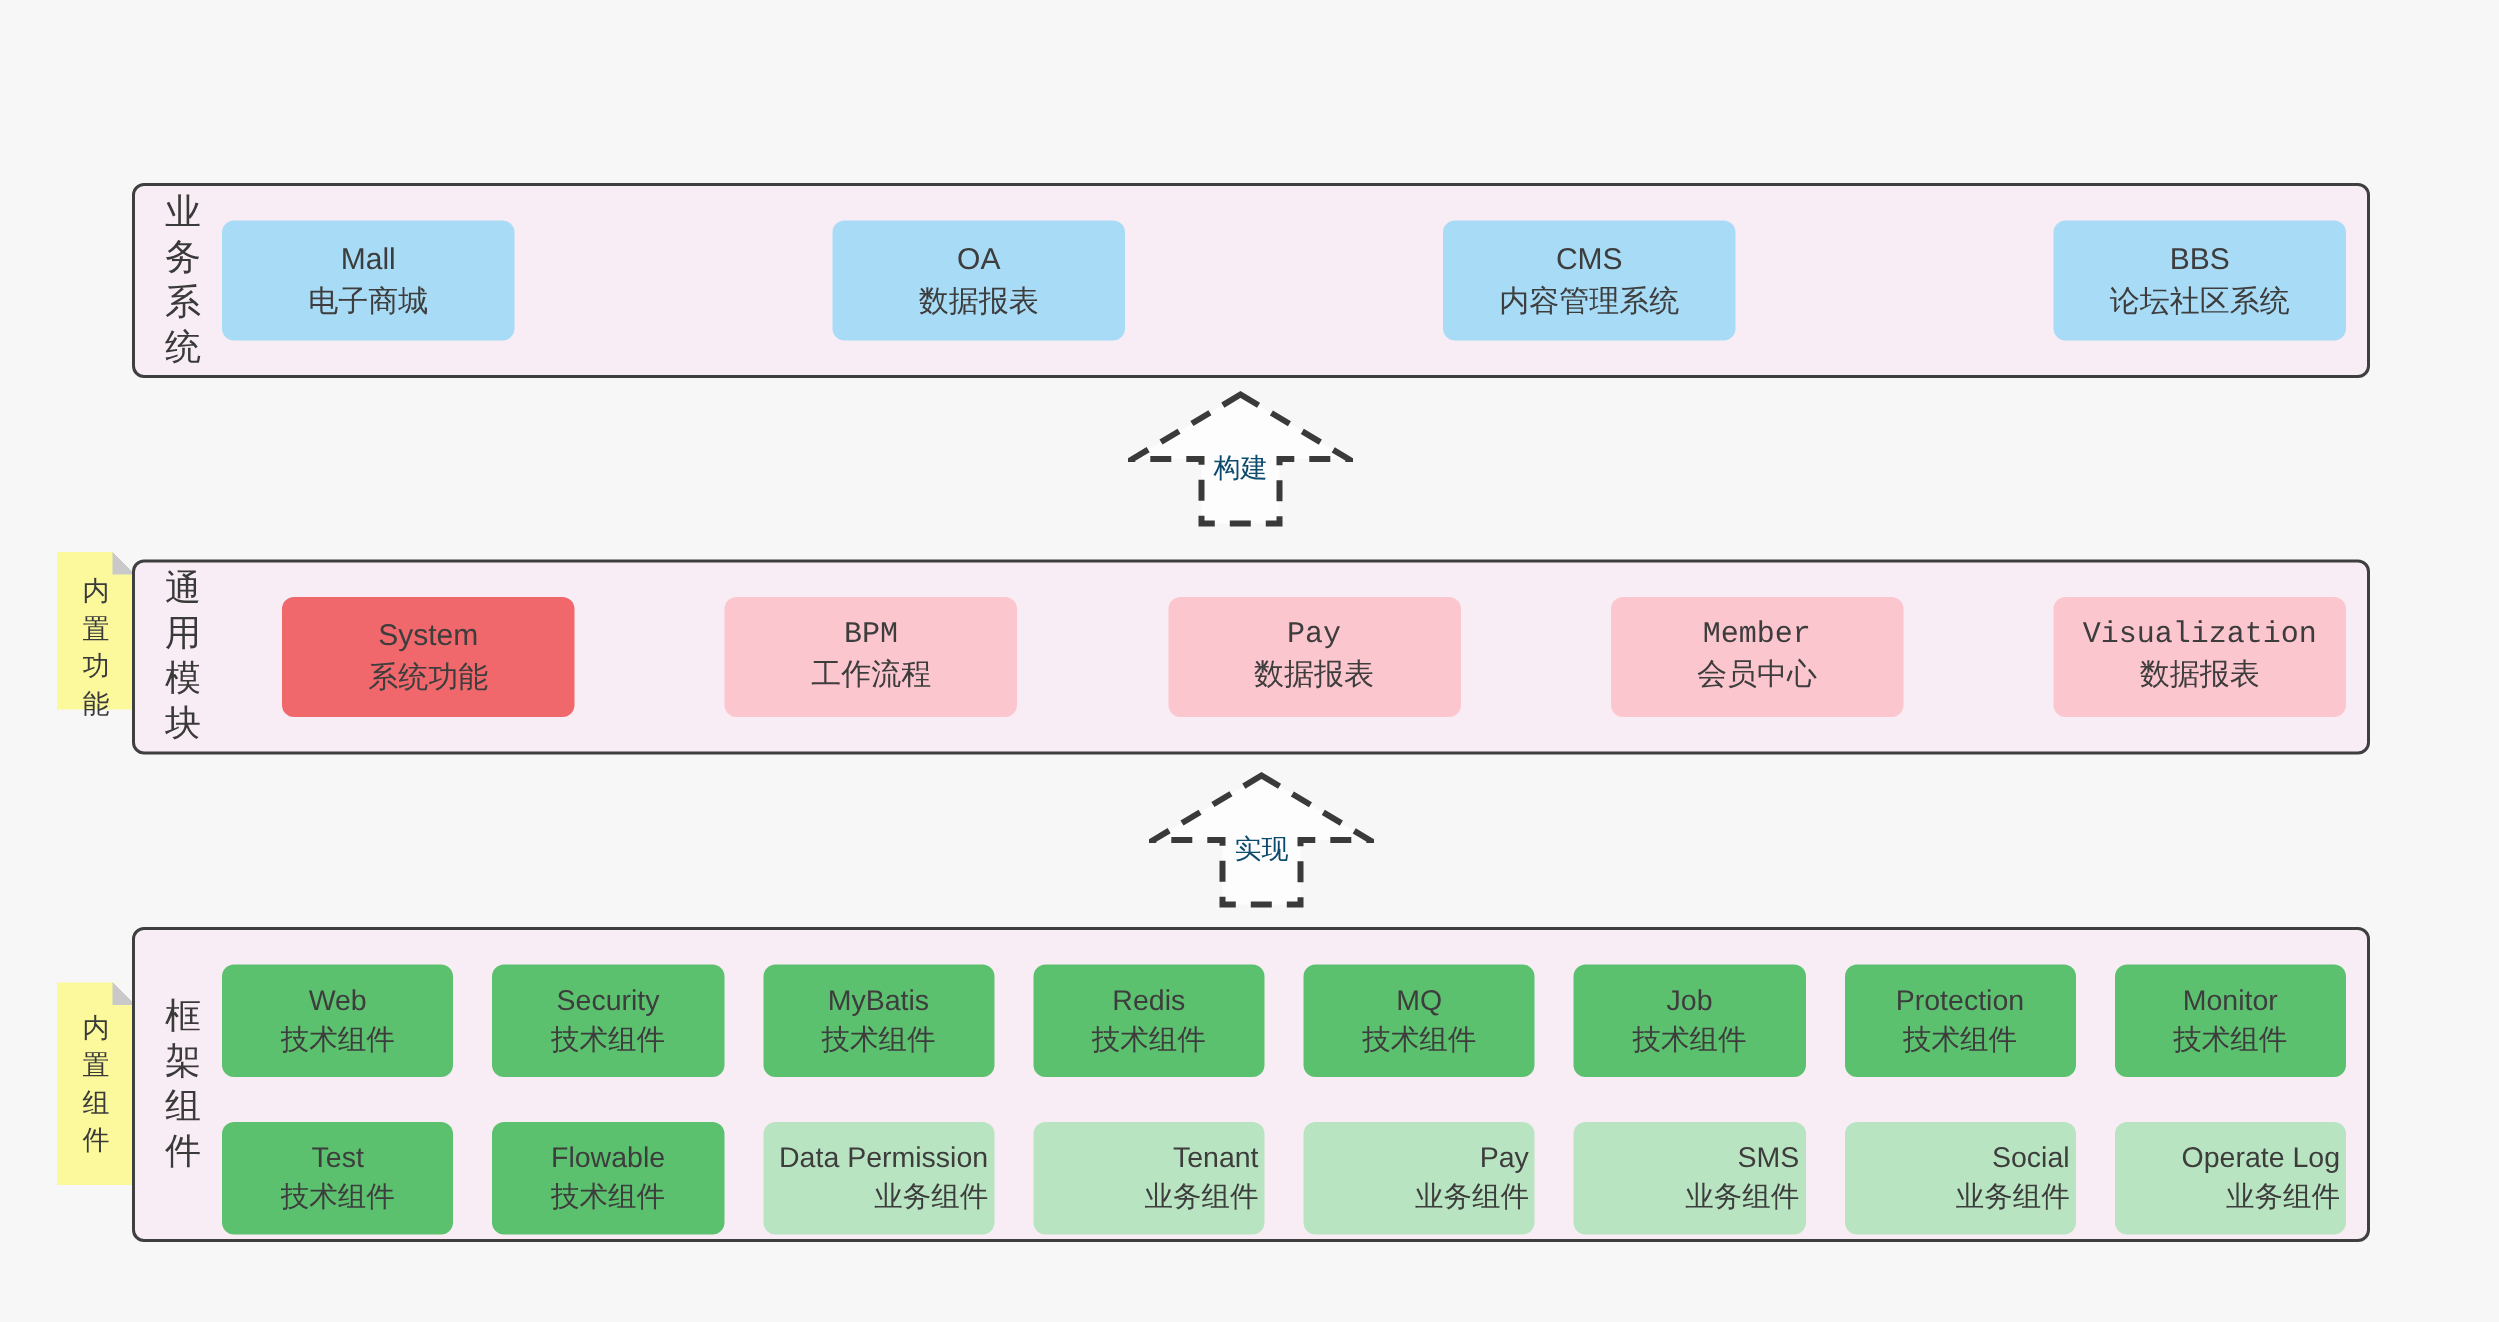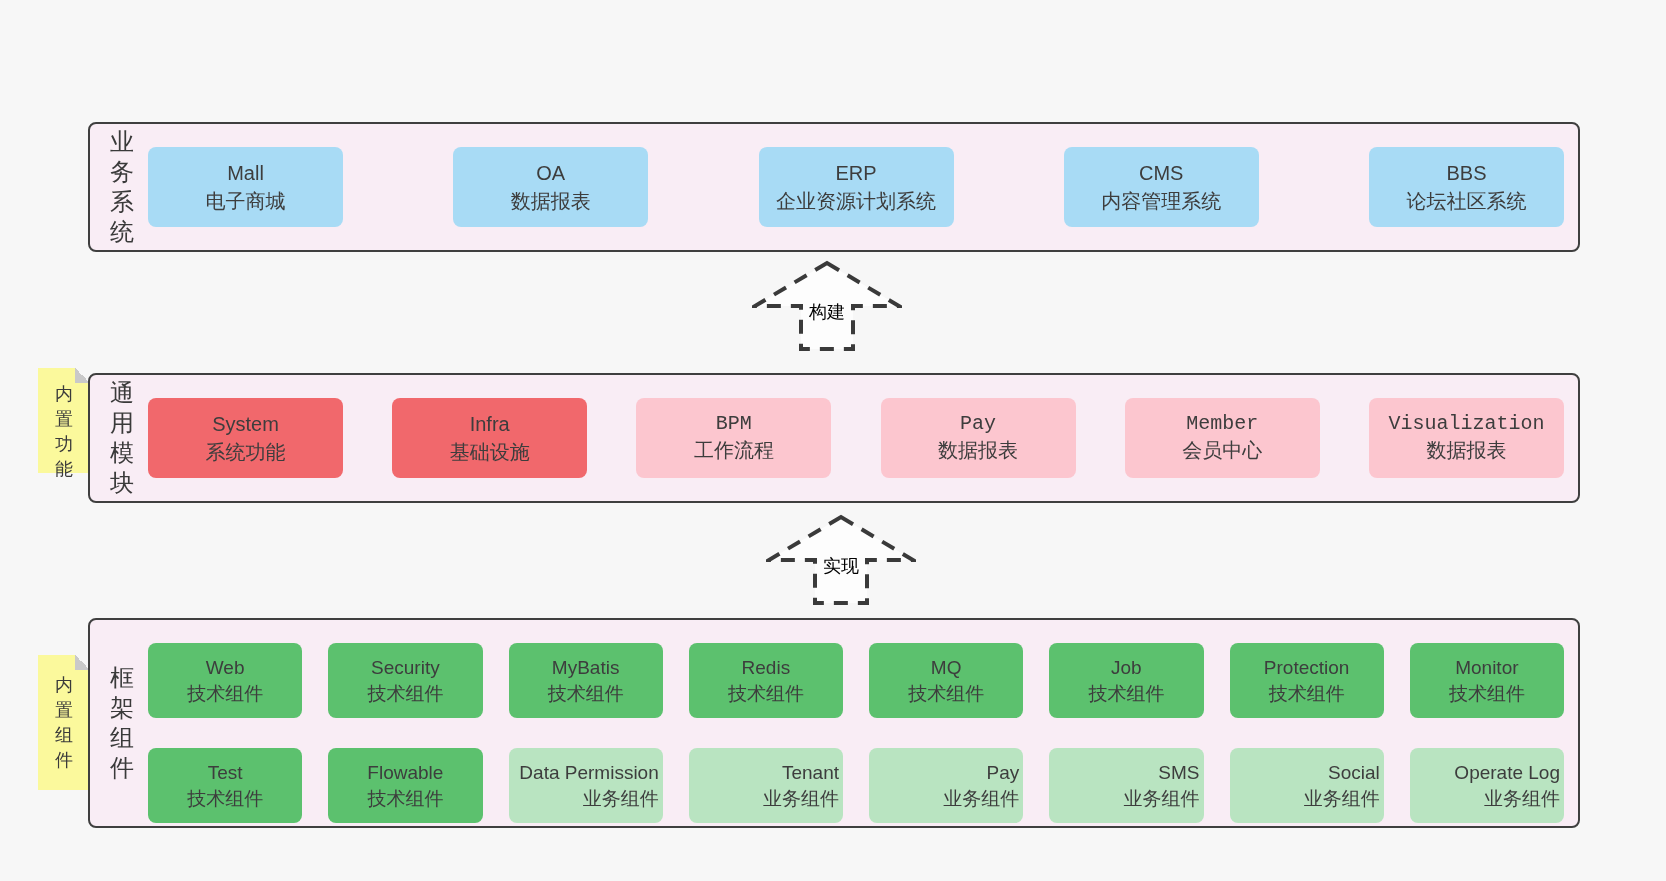--- a/index.html
+++ b/index.html
@@ -23,39 +23,39 @@
 
   .boxes{flex:1;display:flex;justify-content:space-between;align-items:center;padding:0 14px 0 6px;}
   .boxes .box{width:195px;height:80px;}
 
   .boxgrid{flex:1;display:grid;grid-template-columns:repeat(8,1fr);gap:30px 26px;padding:32px 14px 12px 6px;}
   .boxgrid .box{min-height:75px;}
 
   .box{border-radius:8px;display:flex;flex-direction:column;justify-content:center;
        text-align:center;font-size:20px;line-height:1.4;padding:2px 4px;box-sizing:border-box;}
   .box.blue{background:var(--blue);}
-  .box.red{background:var(--red);}
+  .box.red{background:var(--red);margin-left:40px;}
   .box.pink{background:var(--pink);font-family:Liberation Mono, monospace;}
   .box.green{background:var(--green);}
   .box.lightgreen{background:var(--lightgreen);text-align:right;}
   .boxgrid .box{font-size:19px;line-height:1.35;}
 
   .note{position:absolute;left:38px;width:52px;background:var(--note);z-index:0;
         font-size:18px;line-height:25px;text-align:center;color:#3a3a3a;}
   .note-common{top:368px;height:105px;padding-top:14px;box-sizing:border-box;}
   .note-framework{top:655px;height:135px;padding-top:18px;box-sizing:border-box;}
   .note .fold{position:absolute;top:0;right:0;width:15px;height:15px;
         background:linear-gradient(to bottom left,var(--bg) 50%,var(--fold) 50%);}
 
   .arrow{position:absolute;width:150px;height:92px;z-index:1;}
   .arrow-build{left:752px;top:260px;}
   .arrow-impl{left:766px;top:514px;}
   .arrow svg{display:block;width:150px;height:92px;}
   .arrow-label{position:absolute;left:50%;top:40px;transform:translateX(-50%);
-        background:var(--arrowfill);padding:0 3px;font-size:18px;color:#000000;white-space:nowrap;}
+        background:var(--arrowfill);padding:0 3px;font-size:18px;color:#0c4a6e;white-space:nowrap;}
 </style>
 </head>
 <body>
 
 <div class="stage">
 
   <div class="note note-common">
     <div class="fold"></div>
     <div>
         <div>内</div>
@@ -84,24 +84,20 @@
     <div class="boxes">
         <div class="box blue">
           <div>Mall</div>
           <div>电子商城</div>
         </div>
         <div class="box blue">
           <div>OA</div>
           <div>数据报表</div>
         </div>
         <div class="box blue">
-          <div>ERP</div>
-          <div>企业资源计划系统</div>
-        </div>
-        <div class="box blue">
           <div>CMS</div>
           <div>内容管理系统</div>
         </div>
         <div class="box blue">
           <div>BBS</div>
           <div>论坛社区系统</div>
         </div>
       </div>
   </div>
 
@@ -117,24 +113,20 @@
         <div>通</div>
         <div>用</div>
         <div>模</div>
         <div>块</div>
       </div>
     <div class="boxes">
         <div class="box red">
           <div>System</div>
           <div>系统功能</div>
         </div>
-        <div class="box red">
-          <div>Infra</div>
-          <div>基础设施</div>
-        </div>
         <div class="box pink">
           <div>BPM</div>
           <div>工作流程</div>
         </div>
         <div class="box pink">
           <div>Pay</div>
           <div>数据报表</div>
         </div>
         <div class="box pink">
           <div>Member</div>

